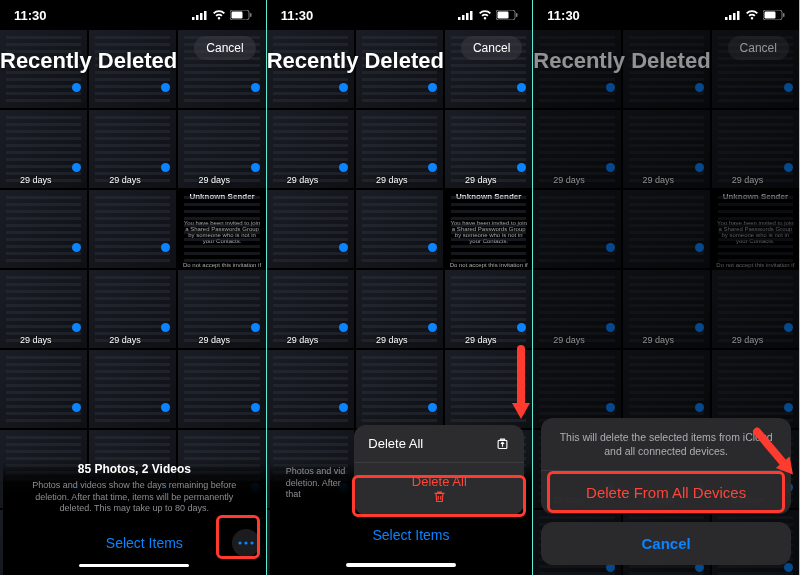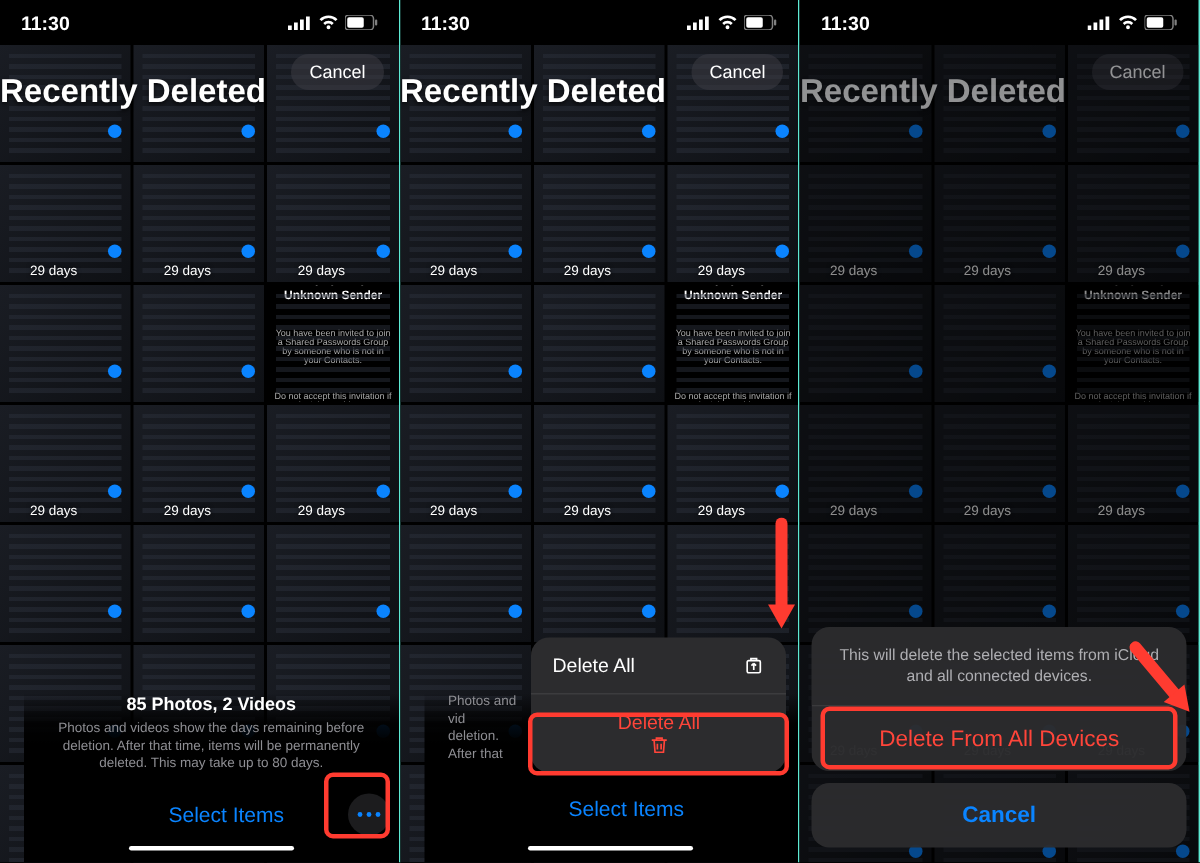--- a/index.html
+++ b/index.html
@@ -68,21 +68,21 @@
     z-index: 3; text-shadow: 0 1px 3px rgba(0,0,0,.7);
   }
   .cancel-pill {
     position: absolute; right: 10px; top: 36px;
     background: rgba(60,60,67,.55);
     color: #fff; font-size: 12px;
     padding: 5px 12px; border-radius: 13px;
     z-index: 3;
   }
   .bottom {
-    position: absolute; left: 16px; right: 0; bottom: 0;
+    position: absolute; left: 3px; right: 0; bottom: 0;
     height: 113px;
     background: linear-gradient(180deg, transparent 0%, rgba(0,0,0,.9) 18%, #000 30%);
     z-index: 4;
     display: flex; flex-direction: column; align-items: center; justify-content: flex-end;
     padding-bottom: 8px;
   }
   .summary { color: #fff; font-size: 12px; font-weight: 600; margin-bottom: 4px; }
   .desc {
     color: #8e8e93; font-size: 9px; line-height: 1.3;
     text-align: center; padding: 0 16px; margin-bottom: 16px;

